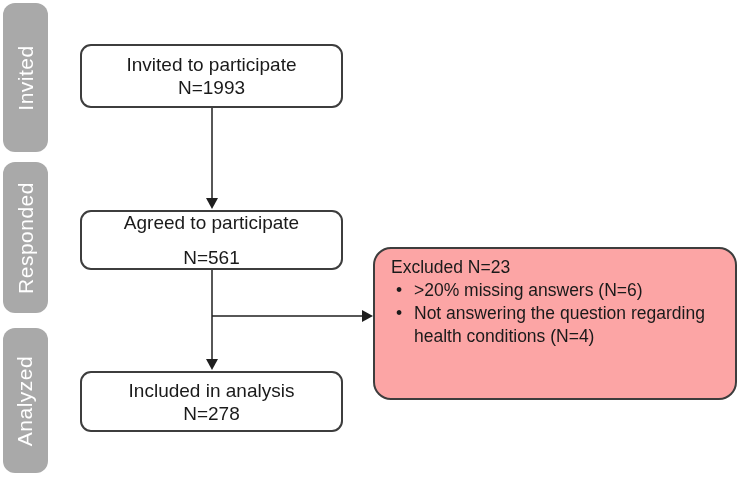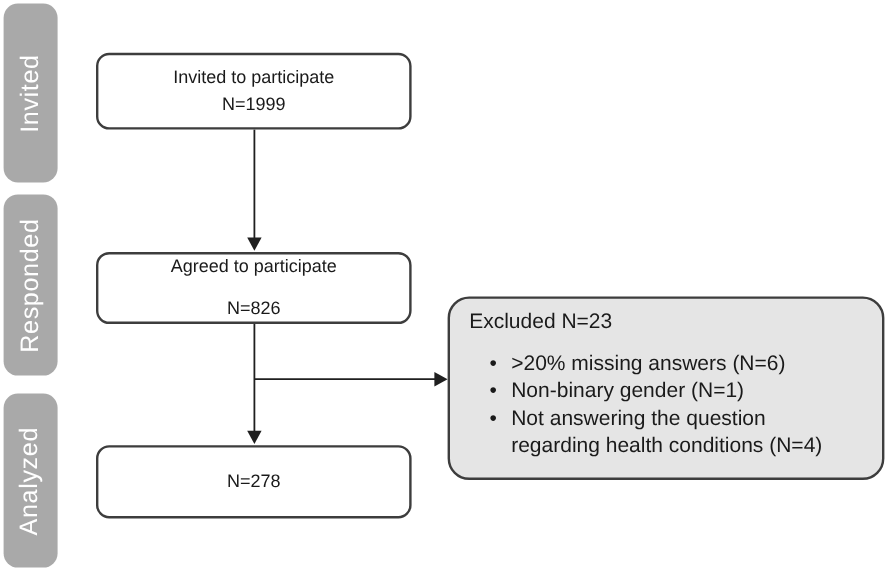--- a/index.html
+++ b/index.html
@@ -46,47 +46,47 @@
     border: 2px solid #3d3d3d;
     border-radius: 11px;
     background: #ffffff;
     box-sizing: border-box;
     display: flex;
     flex-direction: column;
     align-items: center;
     justify-content: center;
     text-align: center;
     color: #1a1a1a;
-    font-size: 15px;
+    font-size: 19px;
     line-height: 23px;
   }
   #box-invited  { top: 44px;  height: 64px; }
   #box-agreed   { top: 210px; height: 60px; gap: 12px; }
   #box-included { top: 371px; height: 61px; }
 
   
   .excluded-box {
     position: absolute;
     left: 373px;
     top: 247px;
     width: 364px;
     height: 153px;
     border: 2px solid #3d3d3d;
     border-radius: 18px;
-    background: #e5e5e5;
+    background: #fca5a5;
     box-sizing: border-box;
     padding: 7px 12px 7px 16px;
     color: #1a1a1a;
     font-size: 17.5px;
     line-height: 23px;
     overflow: hidden;
   }
   .excluded-title { margin: 0; }
   .excluded-list {
-    margin: 12px;
+    margin: 0;
     padding: 0;
     list-style: none;
   }
   .excluded-list li {
     position: relative;
     padding-left: 23px;
   }
   .excluded-list li::before {
     content: "\2022";
     position: absolute;
@@ -123,34 +123,34 @@
     <line x1="212" y1="108" x2="212" y2="201" stroke="#1f1f1f" stroke-width="1.5"></line>
     <polygon points="206,198 218,198 212,209" fill="#1f1f1f"></polygon>
     <line x1="212" y1="270" x2="212" y2="362" stroke="#1f1f1f" stroke-width="1.5"></line>
     <polygon points="206,359 218,359 212,370" fill="#1f1f1f"></polygon>
     <line x1="212" y1="316" x2="364" y2="316" stroke="#1f1f1f" stroke-width="1.5"></line>
     <polygon points="362,310 362,322 373,316" fill="#1f1f1f"></polygon>
   </svg>
 
   <div class="flow-box" id="box-invited">
     <div>Invited to participate</div>
-    <div>N=1999</div>
+    <div>N=1993</div>
   </div>
 
   <div class="flow-box" id="box-agreed">
     <div>Agreed to participate</div>
-    <div>N=826</div>
+    <div>N=561</div>
   </div>
 
   <div class="flow-box" id="box-included">
+    <div>Included in analysis</div>
     <div>N=278</div>
   </div>
 
   <div class="excluded-box">
     <p class="excluded-title">Excluded N=23</p>
     <ul class="excluded-list">
       <li>&gt;20% missing answers (N=6)</li>
-      <li>Non-binary gender (N=1)</li>
       <li>Not answering the question regarding health conditions (N=4)</li>
     </ul>
   </div>
 
 </div>
 
 </body></html>

